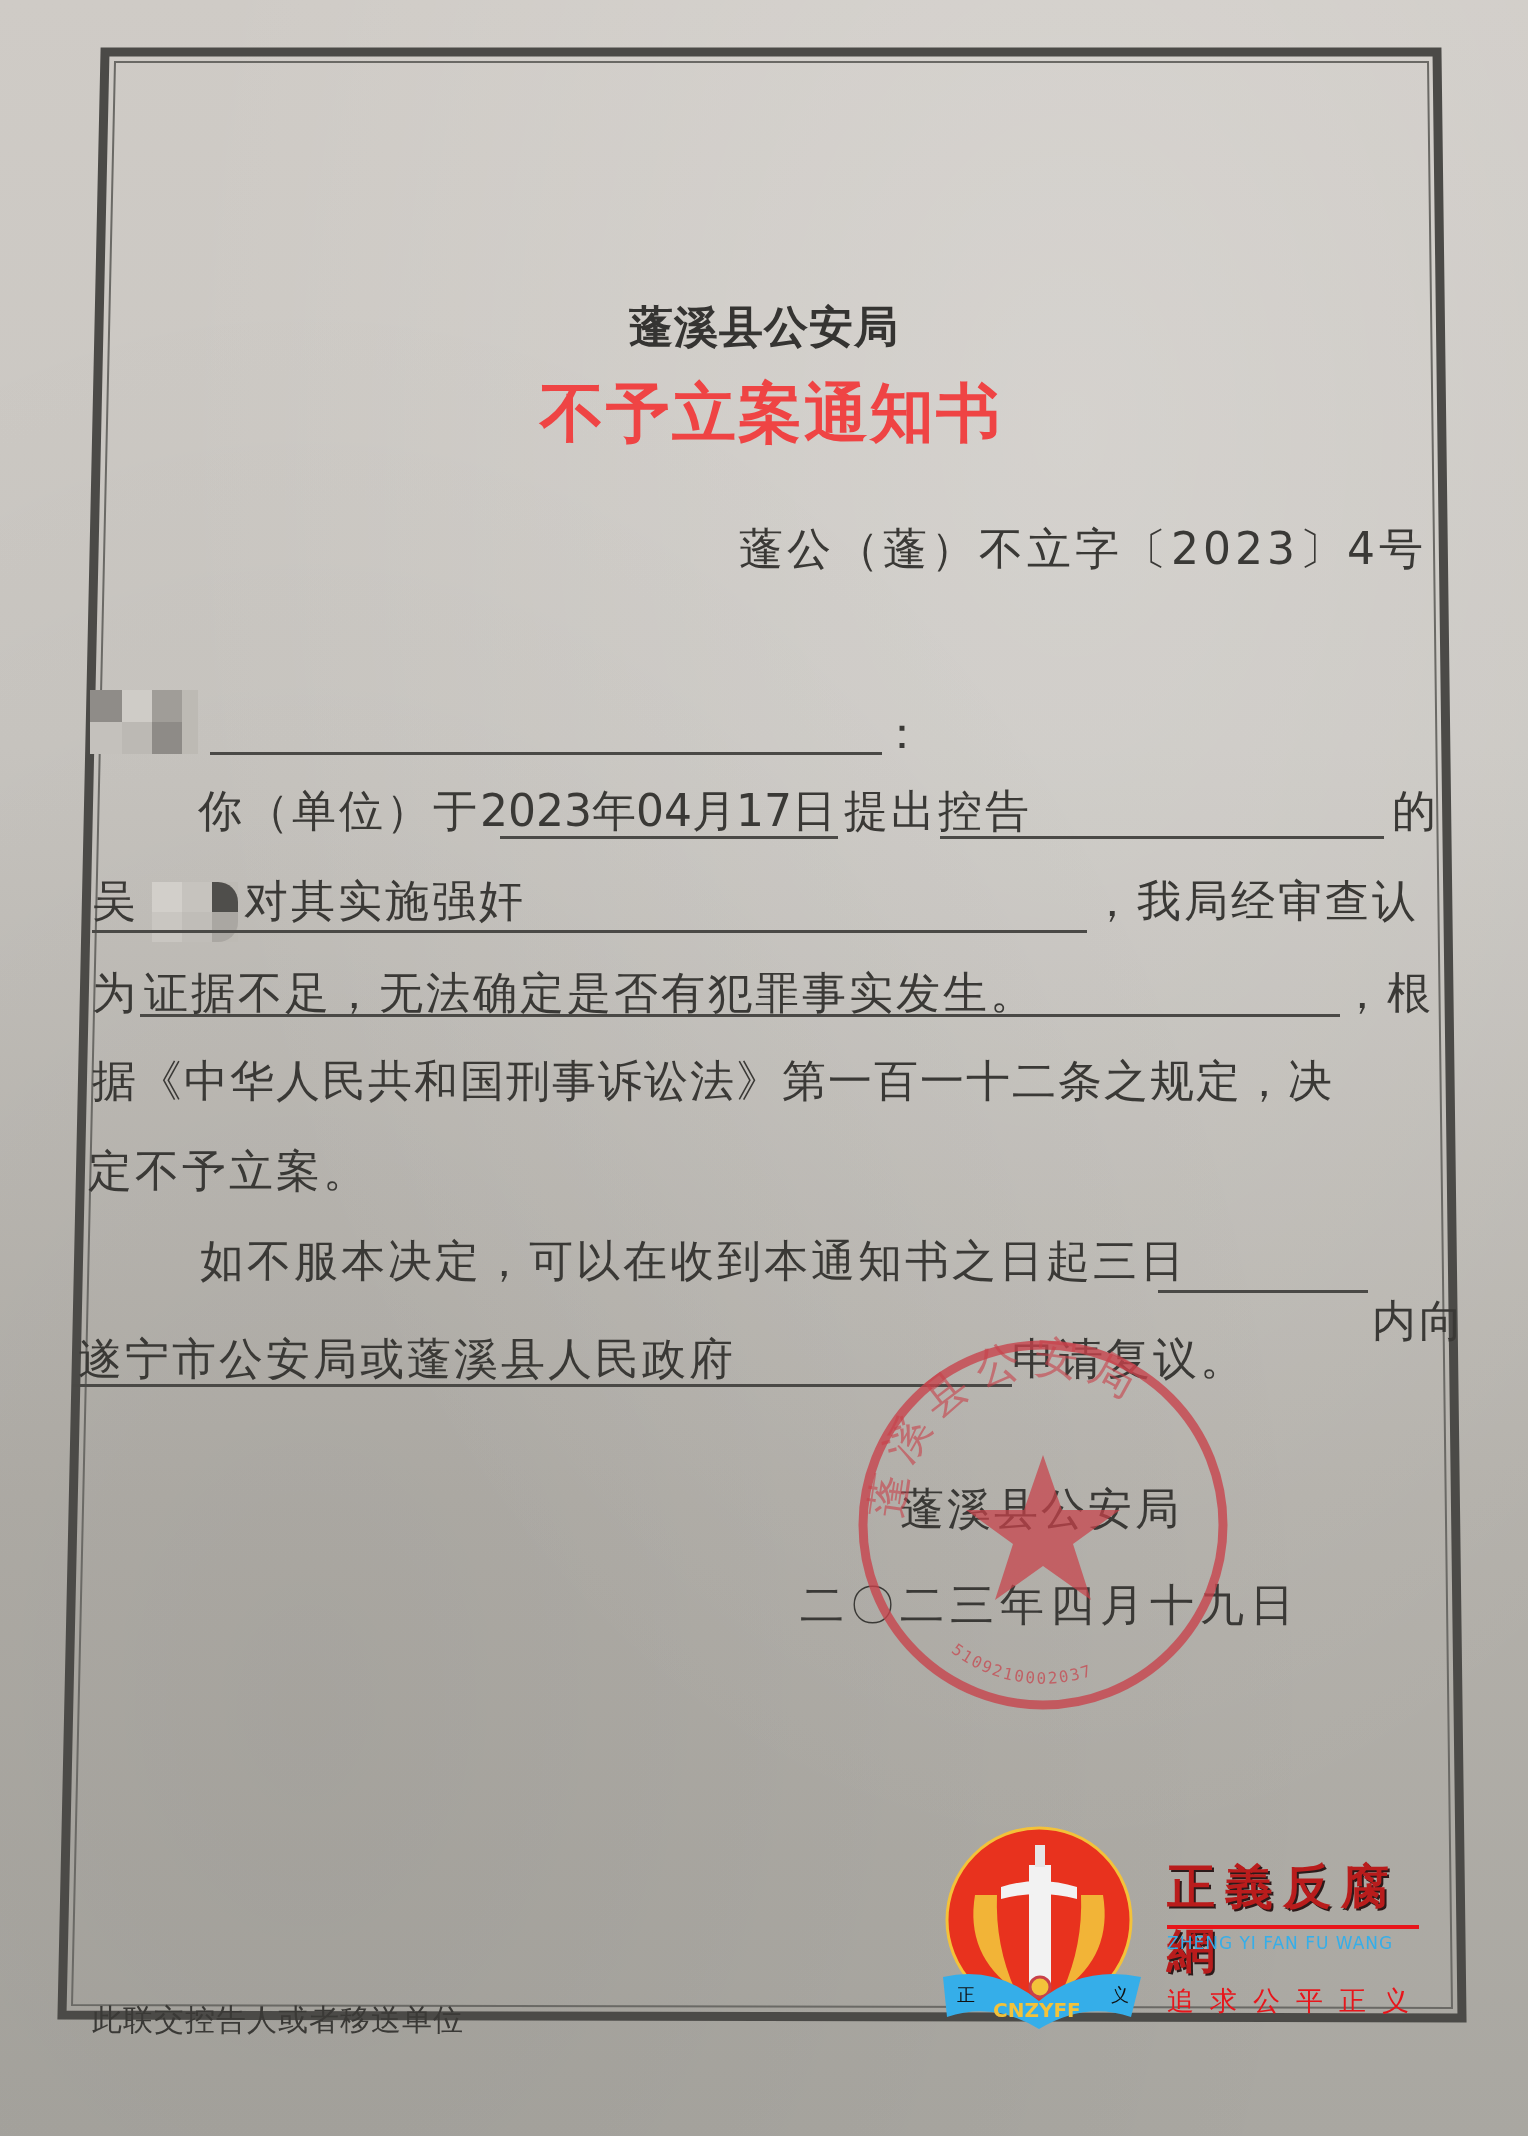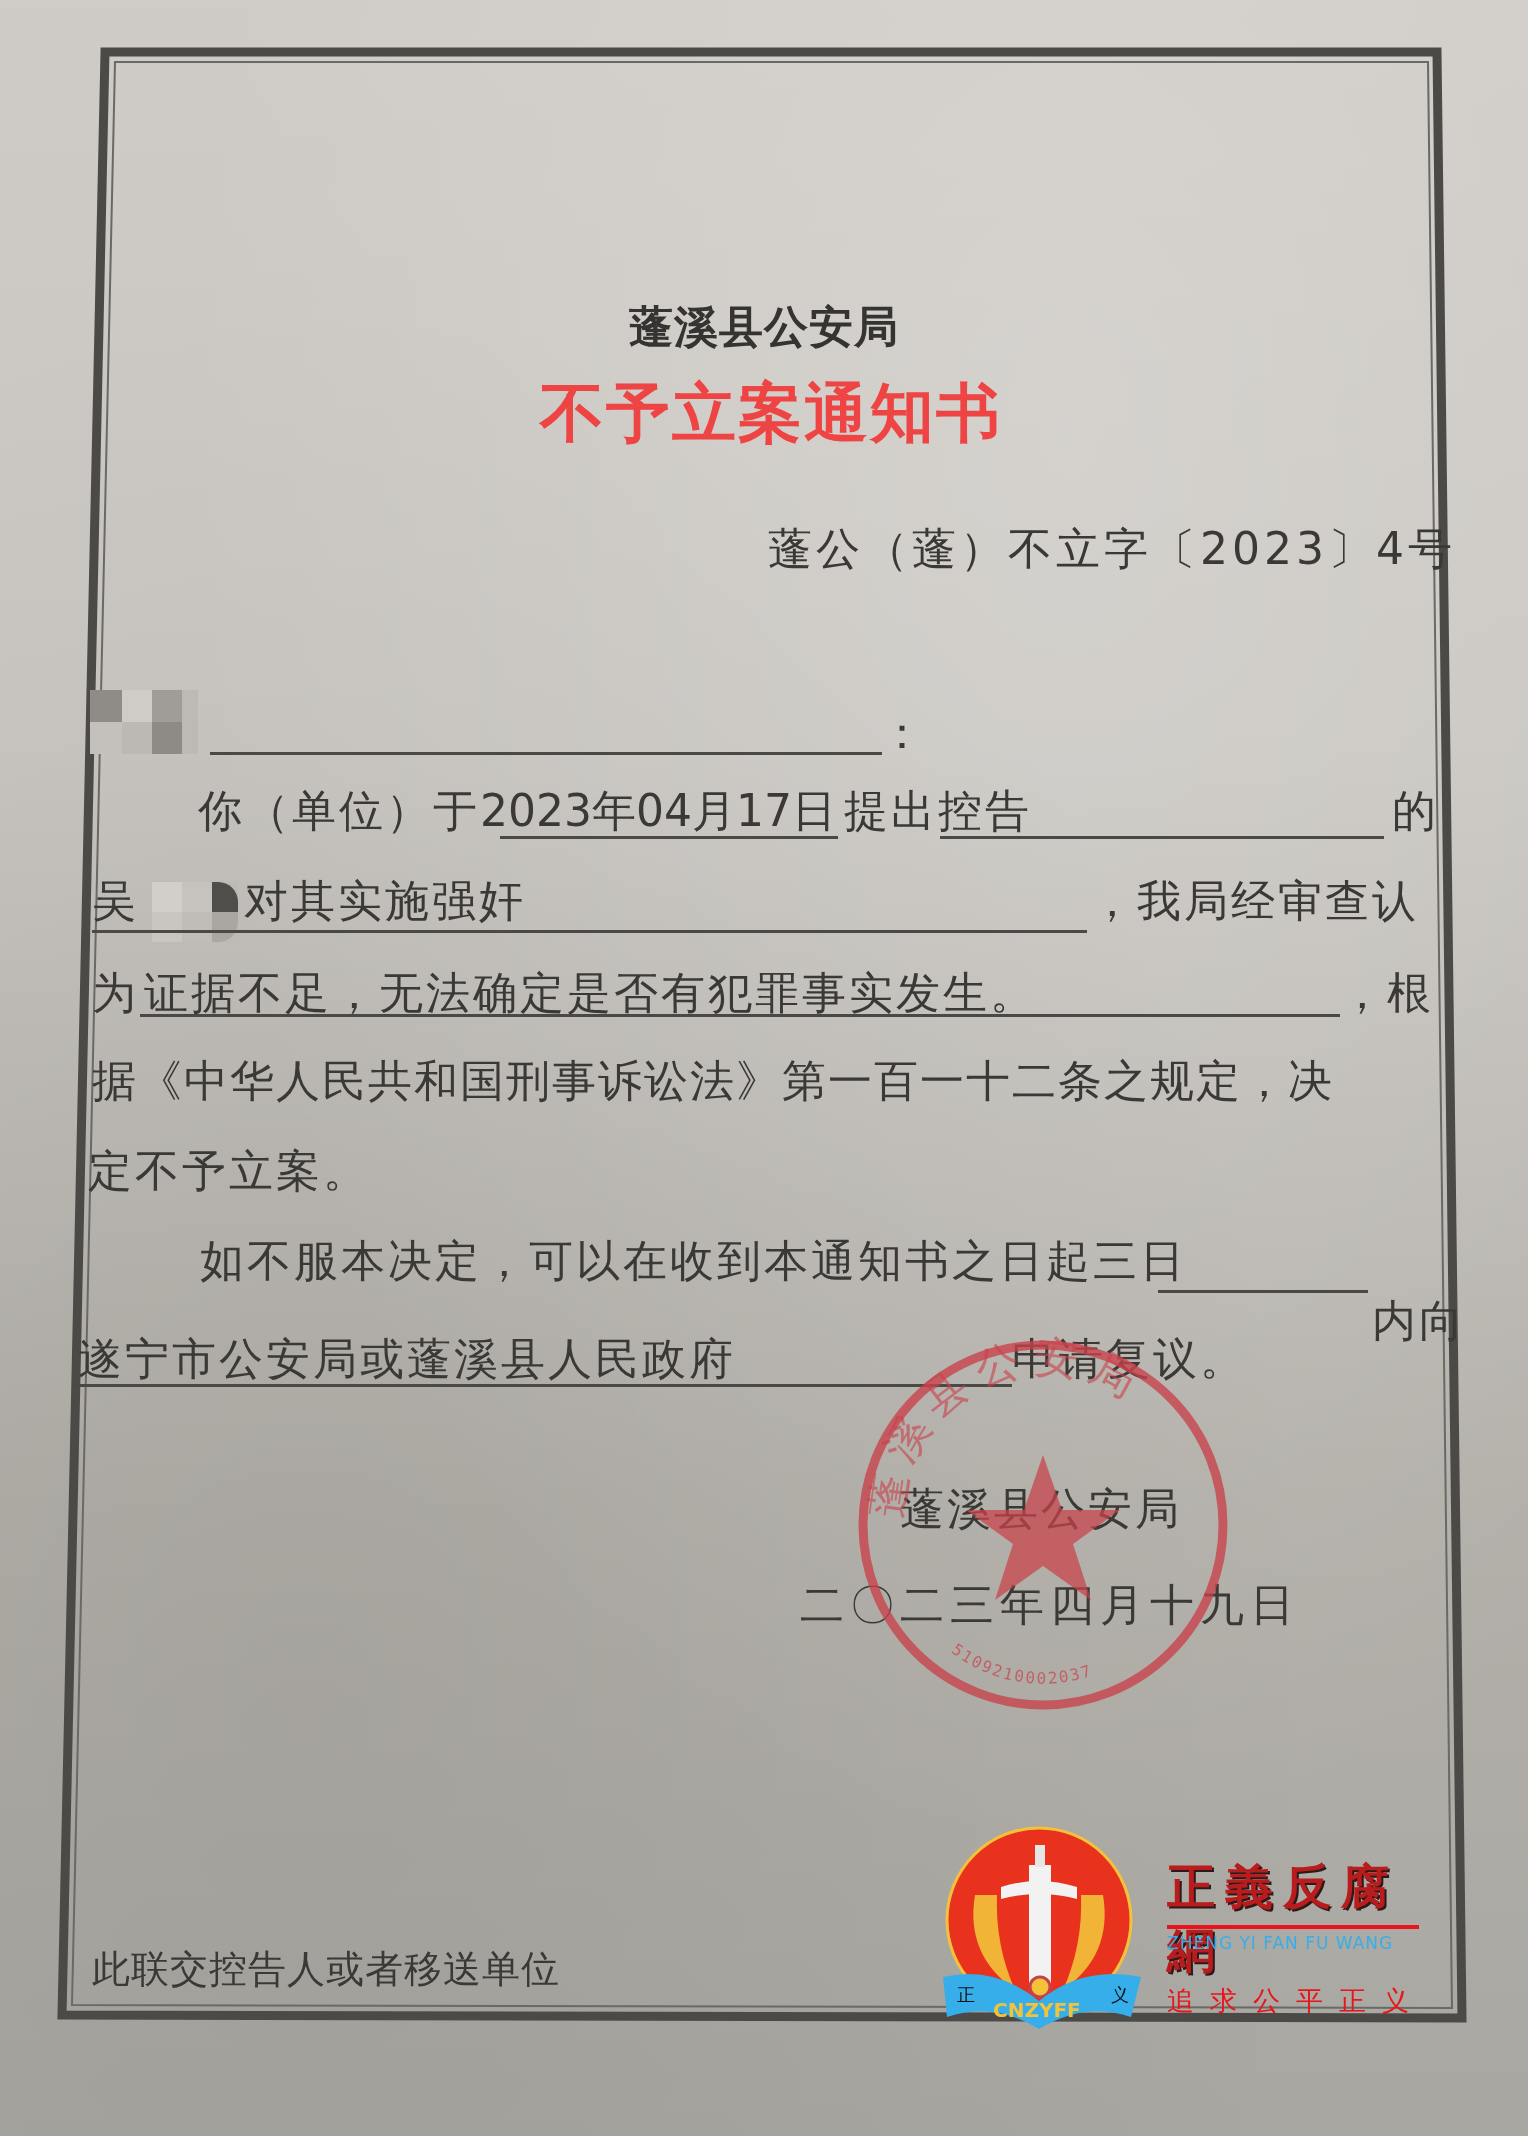--- a/index.html
+++ b/index.html
@@ -41,21 +41,21 @@
     }
     .doc-title {
       left: 540px;
       top: 370px;
       font-size: 64px;
       font-weight: bold;
       letter-spacing: 2px;
       color: #ef4444;
     }
     .doc-number {
-      left: 768px;
+      left: 739px;
       top: 520px;
       font-family: "DejaVu Sans", sans-serif;
       font-size: 44px;
       letter-spacing: 4px;
       color: #3a3936;
     }
     .body-line {
       font-family: "DejaVu Sans", "Liberation Sans", sans-serif;
       font-size: 44px;
       color: #3a3936;
@@ -97,23 +97,23 @@
     }
     .logo-pinyin {
       position: absolute; left: 232px; top: 108px;
       font-family: "DejaVu Sans", sans-serif; font-size: 17px; color: #35aee9; letter-spacing: 1px;
     }
     .logo-slogan {
       position: absolute; left: 232px; top: 158px;
       font-family: "DejaVu Sans", sans-serif; font-size: 27px; color: #e8151b; letter-spacing: 16px;
     }
     .footer-note {
-      left: 92px; top: 1944px;
+      left: 92px; top: 2000px;
       font-family: "DejaVu Serif", serif;
-      font-size: 38px;
+      font-size: 30px;
       color: #3a3936;
       letter-spacing: 1px;
     }
   </style>
 </head>
 <body>
 
 <div class="paper-shade"></div>
 
 <svg class="frame" viewBox="0 0 1528 2136">

